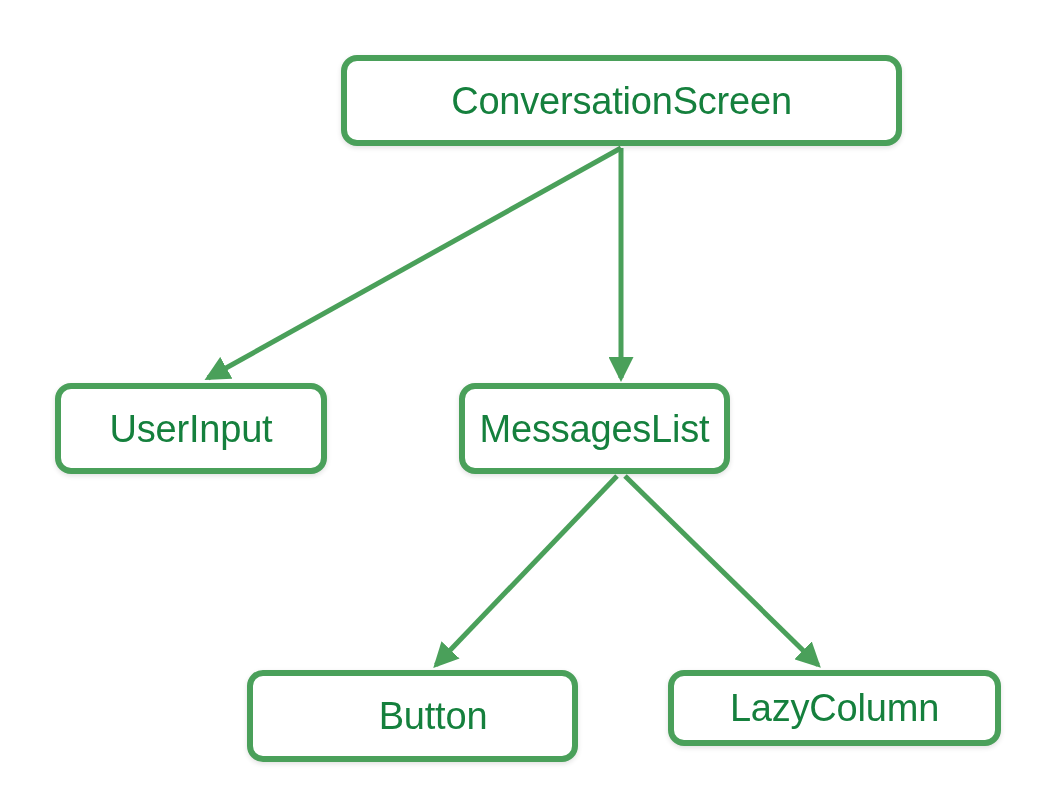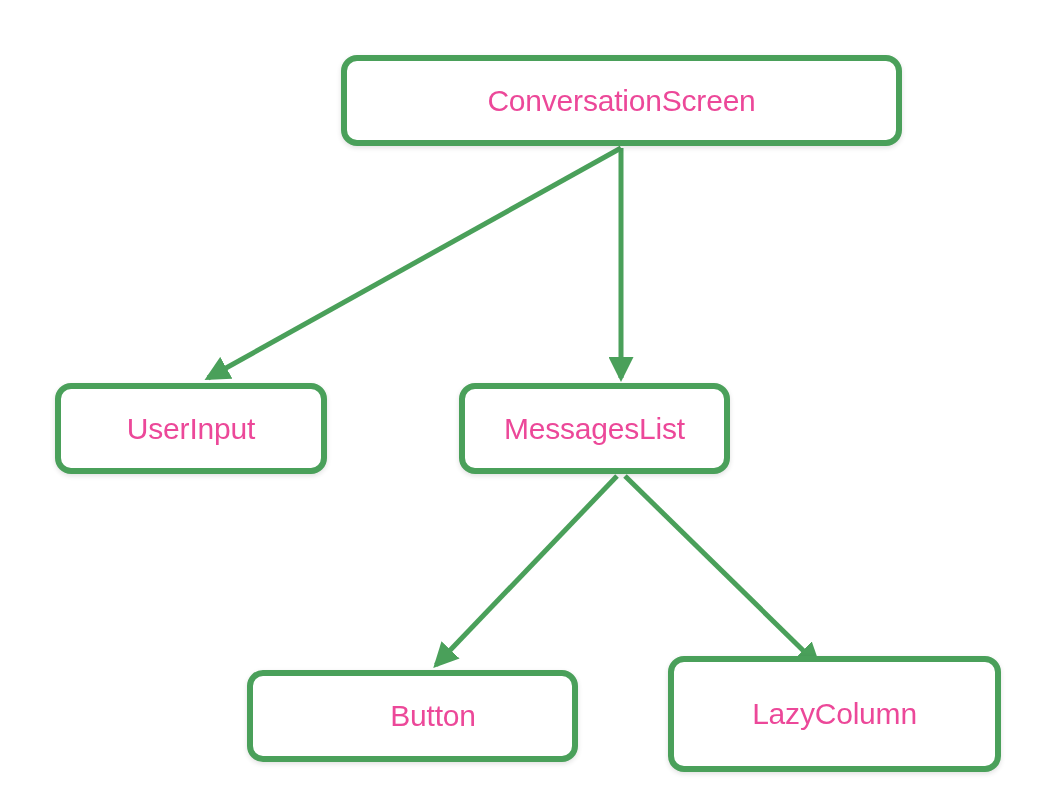--- a/index.html
+++ b/index.html
@@ -33,23 +33,23 @@
     border: 6px solid #4aa05a;
     border-radius: 16px;
     display: flex;
     align-items: center;
     justify-content: center;
     box-shadow: 0 2px 5px rgba(0,0,0,0.12);
     z-index: 2;
   }
   .node-label {
     font-family: "Liberation Sans", sans-serif;
-    font-size: 30px;
+    font-size: 38px;
     font-weight: 400;
-    color: #ec4899;
+    color: #15803d;
     letter-spacing: -0.2px;
     line-height: 1;
     white-space: nowrap;
   }
   #node-conversationscreen {
     left: 341px;
     top: 55px;
     width: 561px;
     height: 91px;
   }
@@ -67,23 +67,23 @@
   }
   #node-button {
     left: 247px;
     top: 670px;
     width: 331px;
     height: 92px;
     padding-left: 41px;
   }
   #node-lazycolumn {
     left: 668px;
-    top: 656px;
+    top: 670px;
     width: 333px;
-    height: 116px;
+    height: 76px;
     align-items: center;
   }
 </style>
 </head>
 <body>
 
 <div id="canvas">
 
   <svg id="edge-layer" viewBox="0 0 1040 802" width="1040" height="802" xmlns="http://www.w3.org/2000/svg">
     <defs>

